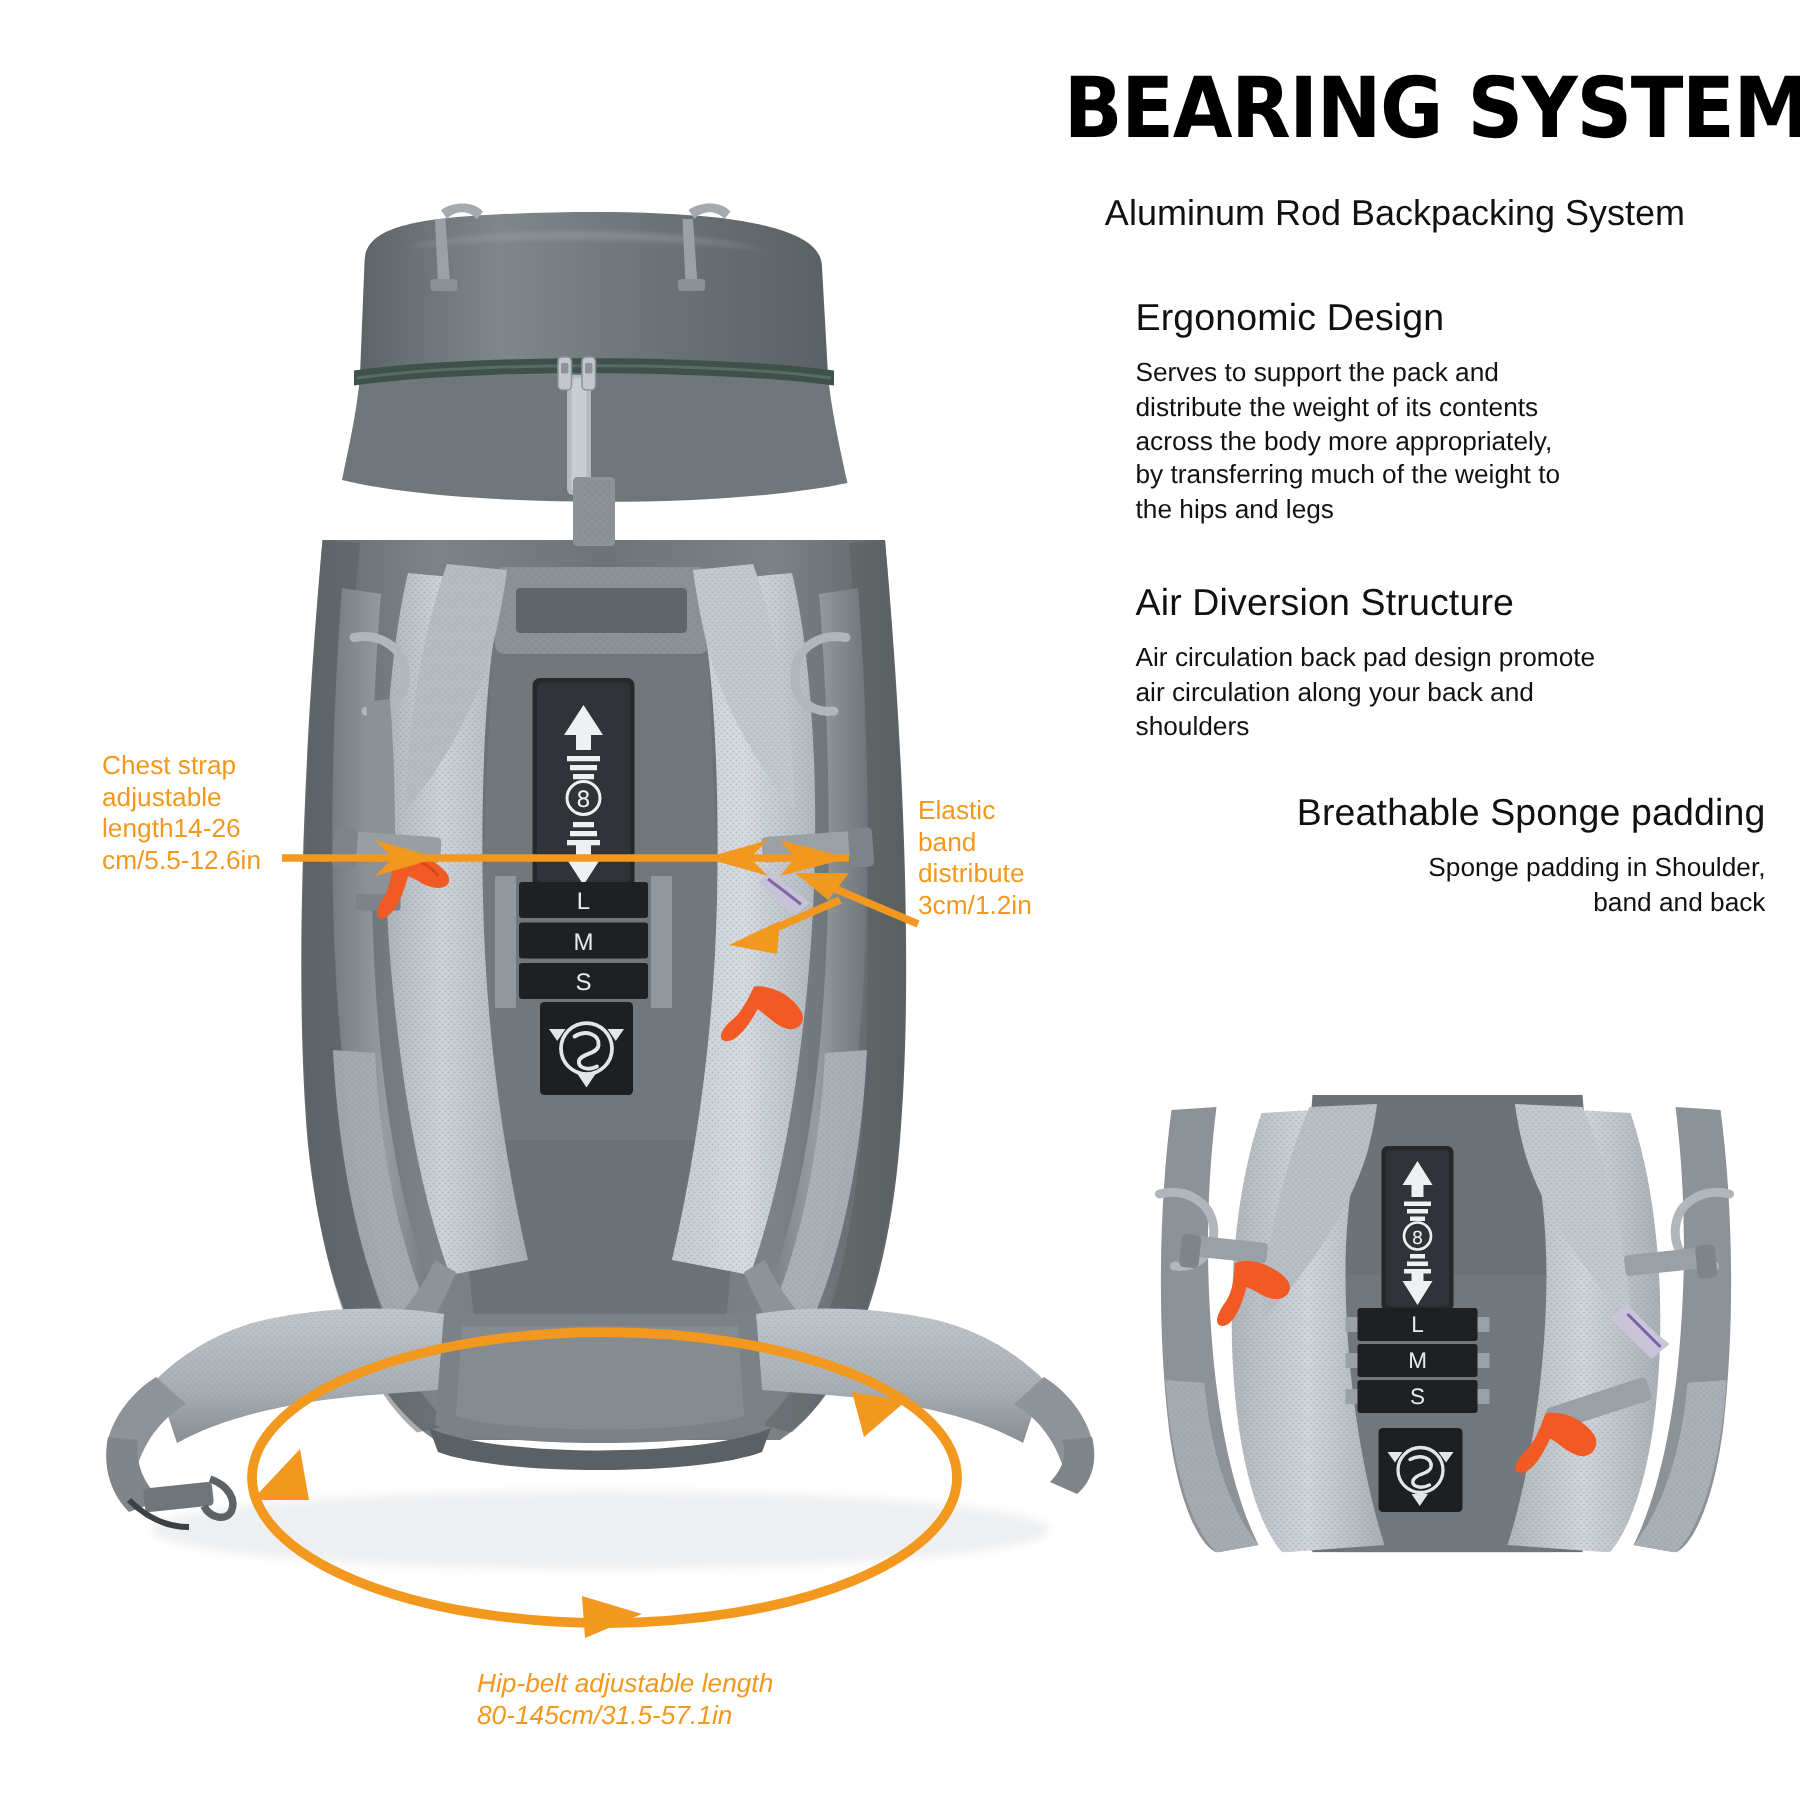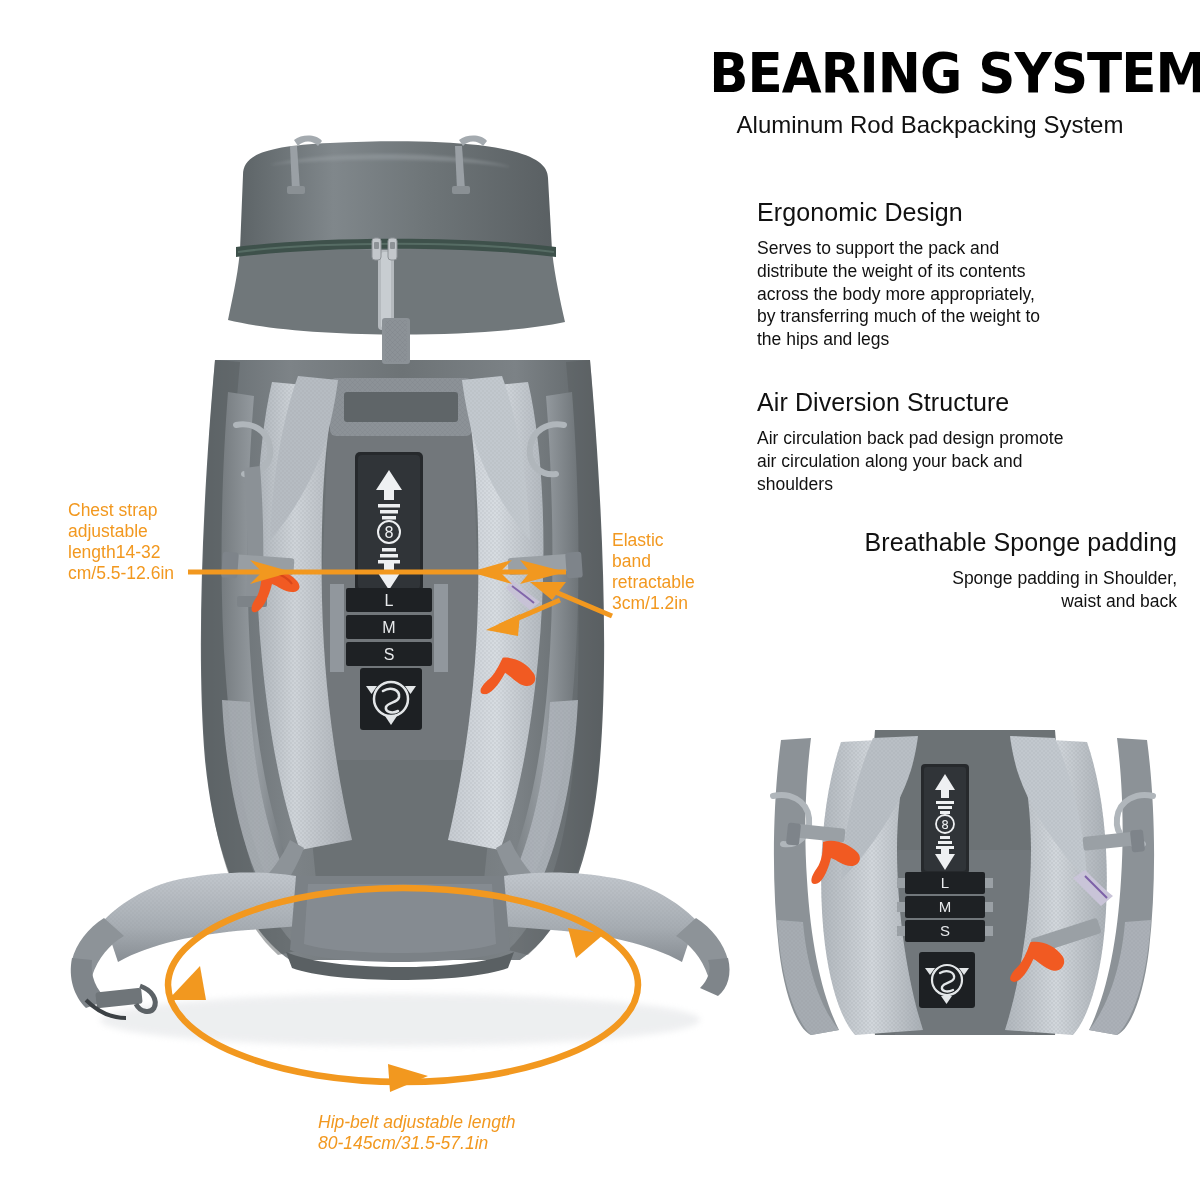--- a/index.html
+++ b/index.html
@@ -20,21 +20,21 @@
     font-weight:bold;
     font-size:56px;
     letter-spacing:-1px;
     line-height:1.0;
     color:#000;
     transform:scaleX(0.92);
     transform-origin:center;
     white-space:nowrap;
   }
   .subtitle{
-    font-size:24px;color:#111;margin-top:10px;white-space:nowrap;
+    font-size:24px;color:#111;margin-top:28px;white-space:nowrap;
     font-family:"Liberation Sans", sans-serif;
   }
 
   .feature{position:absolute;}
   .feature h3{
     margin:0 0 10px 0;
     font-size:25px;
     font-weight:normal;
     color:#111;
     letter-spacing:0.1px;
@@ -95,21 +95,21 @@
     <p>Serves to support the pack and
 distribute the weight of its contents
  across the body more appropriately,
 by transferring much of the weight to
 the hips and legs</p>
   </div>
 
   <div class="feature" id="feat-sponge">
     <h3>Breathable Sponge padding</h3>
     <p>Sponge padding in Shoulder,
-waist and back</p>
+band and back</p>
   </div>
 
   <svg class="layer" viewBox="0 0 1200 1200" xmlns="http://www.w3.org/2000/svg">
     <defs>
       <linearGradient id="bodyG" x1="0" y1="0" x2="1" y2="0">
         <stop offset="0%" stop-color="#636a6e"></stop>
         <stop offset="22%" stop-color="#7d8387"></stop>
         <stop offset="50%" stop-color="#6d7376"></stop>
         <stop offset="78%" stop-color="#7c8286"></stop>
         <stop offset="100%" stop-color="#5d6366"></stop>
@@ -367,25 +367,25 @@
       <path d="M568,928 L604,934 L576,958 Z" fill="#F2981F"></path>
 
       <path d="M168,1000 L200,966 L206,1000 Z" fill="#F2981F"></path>
 
       <path d="M388,1064 L428,1076 L390,1092 Z" fill="#F2981F"></path>
     </g>
   </svg>
 
   <div class="anno" id="anno-chest">Chest strap
 adjustable
-length14-32
+length14-26
 cm/5.5-12.6in</div>
   <div class="anno" id="anno-elastic">Elastic
 band
-retractable
+distribute
 3cm/1.2in</div>
   <div class="anno" id="anno-hip">Hip-belt adjustable length
 80-145cm/31.5-57.1in</div>
 
   <div id="inset">
     <svg width="415" height="305" viewBox="0 0 415 305" xmlns="http://www.w3.org/2000/svg">
       <defs>
         <pattern id="meshPat2" width="4" height="4" patternUnits="userSpaceOnUse">
           <circle cx="1" cy="1" r="0.7" fill="#8d939a" opacity="0.55"></circle>
           <circle cx="3" cy="3" r="0.7" fill="#8d939a" opacity="0.55"></circle>

